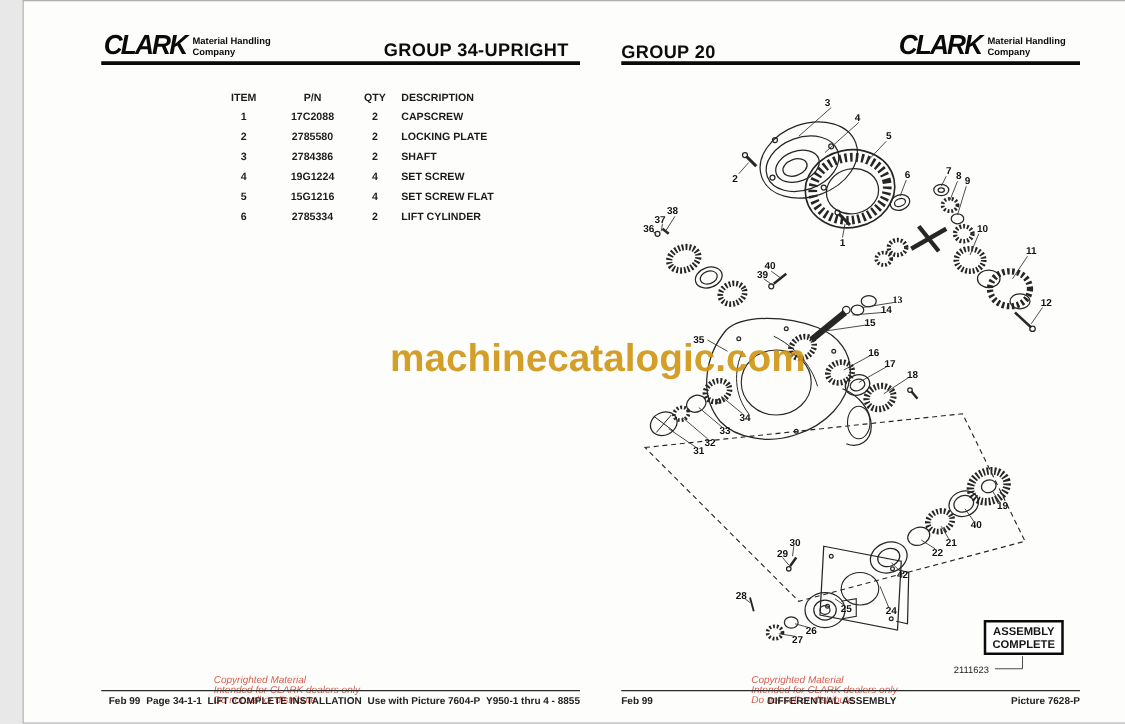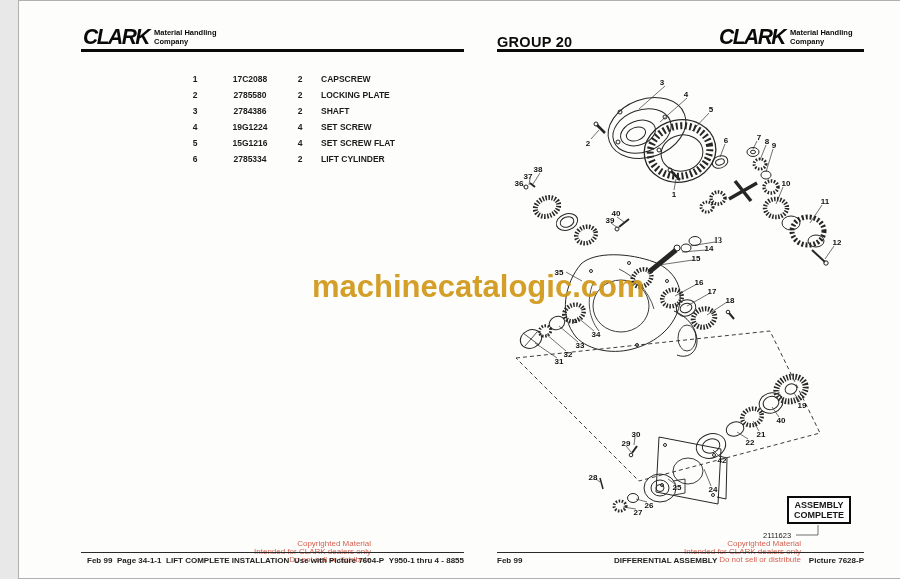--- a/index.html
+++ b/index.html
@@ -28,21 +28,21 @@
   .t-head span:nth-child(2), .t-row .c1 { text-align:center; }
   .t-head span:nth-child(3), .t-row .c2 { text-align:center; }
   
   .footer { position:absolute; font-size:8px; font-weight:bold; color:#222; display:flex; }
   
   .site-wm {
     position:absolute; left:293px; top:268px; width:320px; text-align:center;
     font-size:31px; font-weight:bold; letter-spacing:0px; opacity:.9; white-space:nowrap;
   }
   .copyright {
-    position:absolute; width:200px; text-align:right; font-size:8px; line-height:8px; opacity:.85;
+    position:absolute; width:200px; text-align:left; font-size:8px; line-height:8px; opacity:.85;font-style:italic;
   }
   
   #diagram-svg { position:absolute; left:460px; top:55px; }
   #diagram-callouts { position:absolute; left:460px; top:55px; width:400px; height:495px; pointer-events:none; }
   .callout {
     position:absolute; transform:translate(-50%,-50%);
     font-size:8px; font-weight:bold; color:#111;
   }
   
   #assembly-box {
@@ -57,23 +57,30 @@
 
 <div id="canvas">
 
   <div class="brand" style="left:64px; top:26px;">
     <span class="logo">CLARK</span>
     <span class="tagline">
       <span>Material Handling</span><br>
       <span>Company</span>
     </span>
   </div>
+  <div class="page-title" style="left:288px; top:32px;">GROUP 34-UPRIGHT</div>
   <div class="rule-thick" style="left:62px; top:48px; width:383px;"></div>
 
   <div id="parts-table">
+    <div class="t-head">
+      <span>ITEM</span>
+      <span>P/N</span>
+      <span>QTY</span>
+      <span>DESCRIPTION</span>
+    </div>
     <div>
         <div class="t-row">
           <span class="c0">1</span>
           <span class="c1">17C2088</span>
           <span class="c2">2</span>
           <span class="c3">CAPSCREW</span>
         </div>
         <div class="t-row">
           <span class="c0">2</span>
           <span class="c1">2785580</span>

